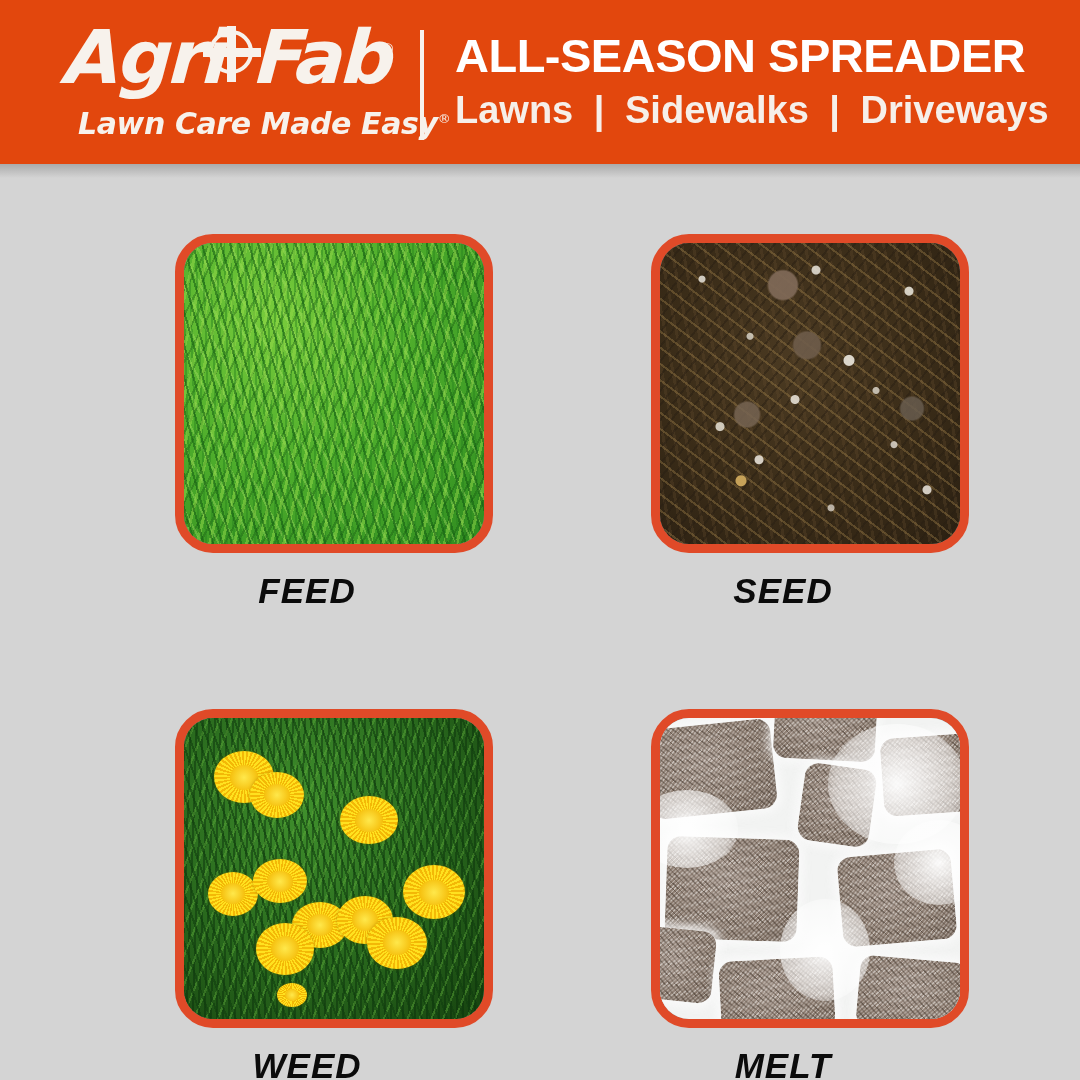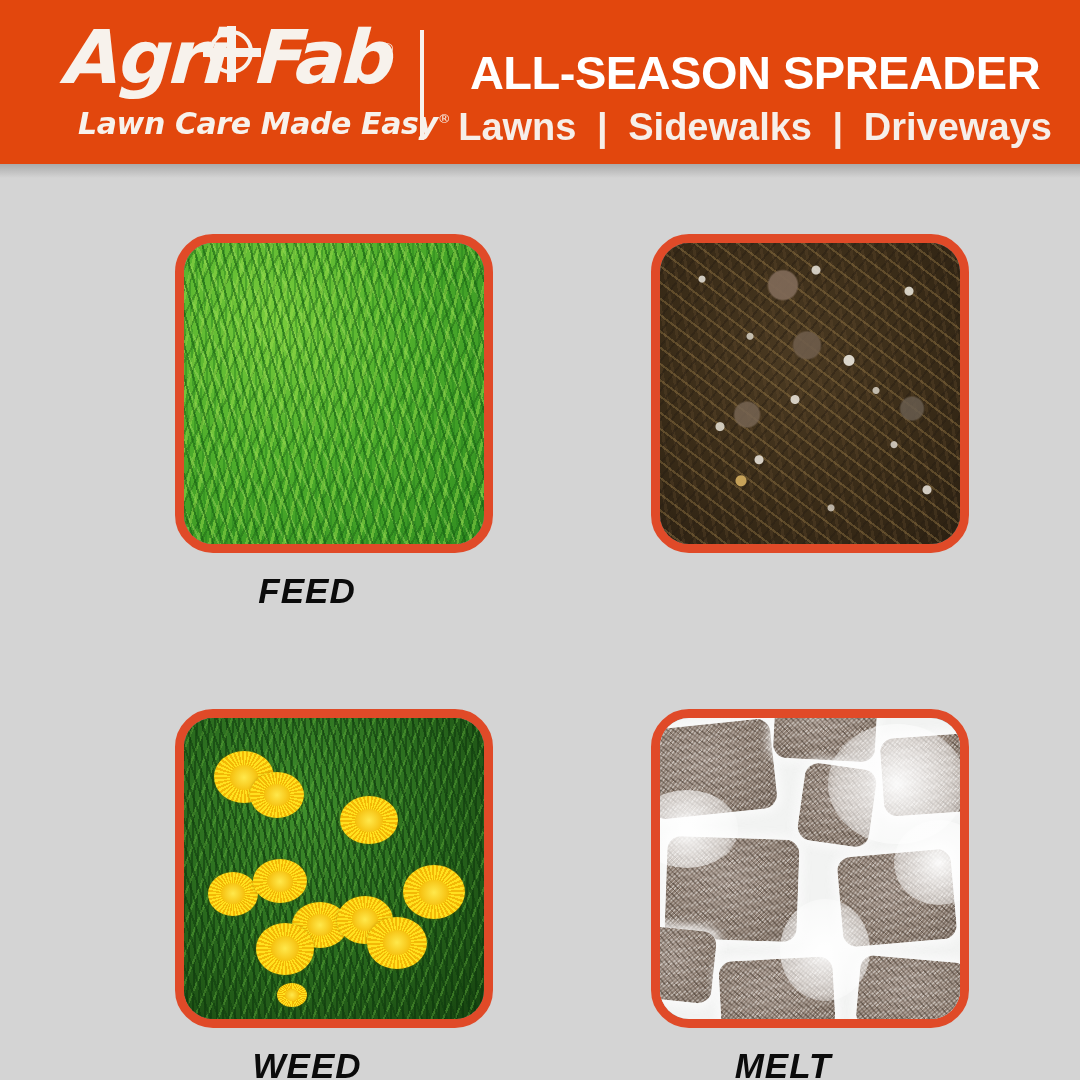--- a/index.html
+++ b/index.html
@@ -127,23 +127,23 @@
     top: 30px;
     width: 4px;
     height: 110px;
     background: #f7f2ec;
   }
 
   
   .header-titles {
     position: absolute;
     left: 455px;
-    top: 45px;
+    top: 28px;
     width: 600px;
-    text-align: center;
+    text-align: left;
   }
   .header-title {
     color: #ffffff;
     font-family: "Liberation Sans", sans-serif;
     font-weight: bold;
     font-size: 47px;
     letter-spacing: -0.5px;
     line-height: 55px;
     white-space: nowrap;
   }
@@ -340,20 +340,21 @@
         </div>
         <div class="tile-label">FEED</div>
       </div>
 
       <div class="cell">
         <div class="tile">
           <div class="tile-art">
             <div class="art-soil"></div>
           </div>
         </div>
+        <div class="tile-label">SEED</div>
       </div>
 
     </div>
 
     <div class="grid-row row-2">
 
       <div class="cell">
         <div class="tile">
           <div class="tile-art">
             <div class="art-weeds">

